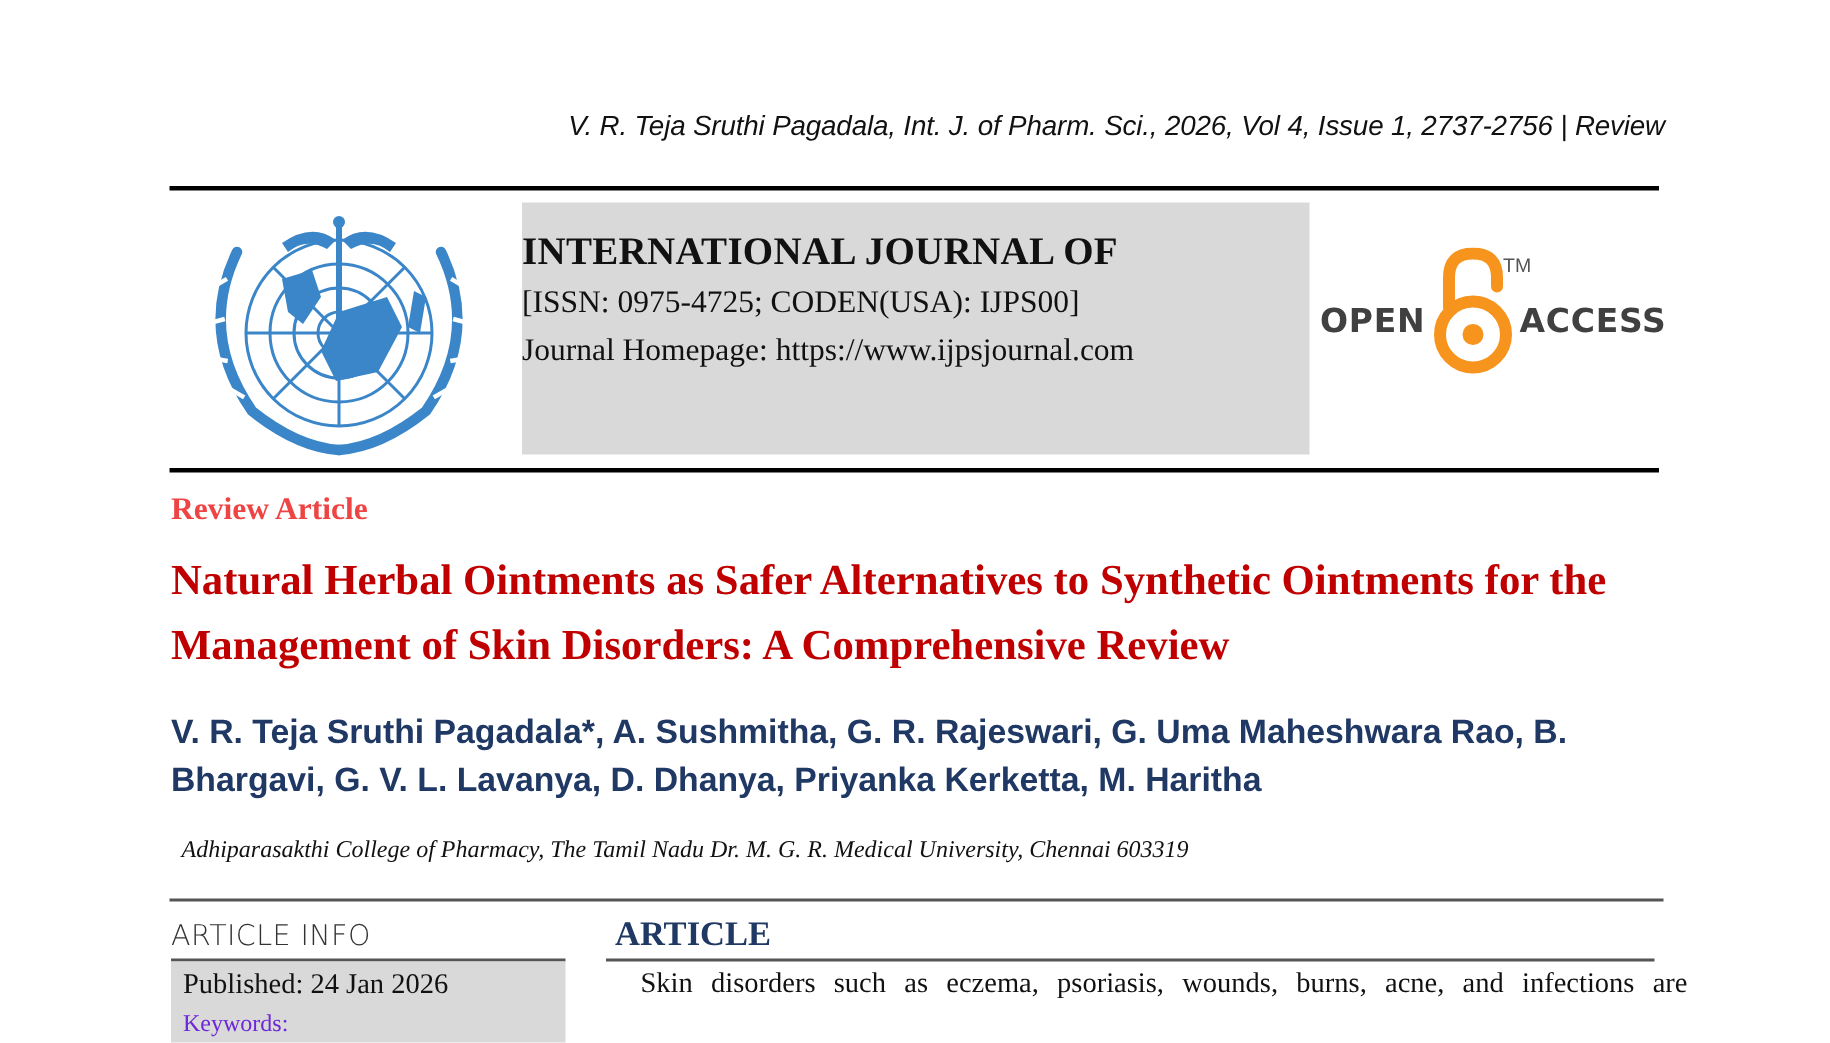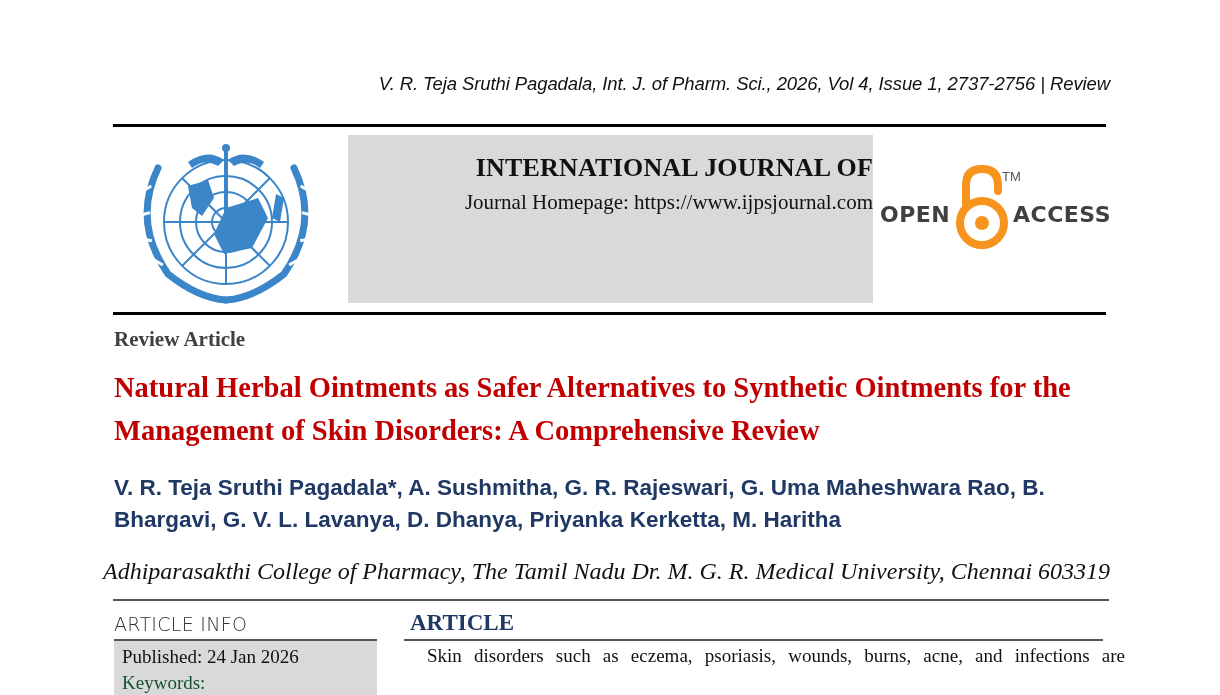--- a/index.html
+++ b/index.html
@@ -11,58 +11,58 @@
       font-family: "Liberation Sans", sans-serif; font-style: italic;
       font-size: 18.5px; color: #111; letter-spacing: -0.1px;
     }
     .rule-top { position: absolute; left: 113px; top: 124px; width: 993px; height: 3px; background: #000; }
     .rule-bottom { position: absolute; left: 113px; top: 312px; width: 993px; height: 3px; background: #000; }
 
     .logo { position: absolute; left: 128px; top: 138px; width: 196px; height: 168px; }
 
     .journal-box {
       position: absolute; left: 348px; top: 135px; width: 525px; height: 168px;
-      background: #d9d9d9; text-align: right; padding-top: 15px;
+      background: #d9d9d9; text-align: left; padding-top: 15px;
     }
     .journal-name { font-weight: bold; font-size: 26px; line-height: 36px; color: #111; letter-spacing: 0.2px; }
     .journal-issn { font-size: 21px; line-height: 31px; color: #111; }
     .journal-home { font-size: 21px; line-height: 32px; color: #111; }
 
     .oa { position: absolute; left: 880px; top: 165px; width: 230px; height: 90px; }
     .oa-open, .oa-access {
       position: absolute; top: 37px; font-family: "DejaVu Sans", sans-serif; font-weight: bold;
       font-size: 22px; color: #404040; letter-spacing: 0.5px;
     }
     .oa-open { left: 0; }
     .oa-access { left: 133px; }
     .oa-lock { position: absolute; left: 72px; top: 0; width: 60px; height: 90px; }
     .oa-tm { position: absolute; left: 122px; top: 4px; font-family: "Liberation Sans", sans-serif; font-size: 13px; color: #555; }
 
-    .article-type { position: absolute; left: 114px; top: 327px; font-weight: bold; font-size: 21px; color: #404040; }
+    .article-type { position: absolute; left: 114px; top: 327px; font-weight: bold; font-size: 21px; color: #ef4444; }
     .title {
       position: absolute; left: 114px; top: 366px; width: 1000px;
       font-weight: bold; font-size: 28.5px; line-height: 43px; color: #c00000;
     }
     .authors {
       position: absolute; left: 114px; top: 472px; width: 1000px;
       font-family: "Liberation Sans", sans-serif; font-weight: bold; font-size: 22.5px; line-height: 32px; color: #1f3864;
     }
     .affiliation {
-      position: absolute; left: 103px; top: 558px; font-style: italic; font-size: 24px; color: #111;
+      position: absolute; left: 121px; top: 558px; font-style: italic; font-size: 16px; color: #111;
     }
     .rule-mid { position: absolute; left: 113px; top: 599px; width: 996px; height: 2px; background: #555; }
 
     .info-head {
       position: absolute; left: 114px; top: 613px;
       font-family: "DejaVu Sans", sans-serif; font-weight: 300; font-size: 19px; color: #333; letter-spacing: 0.3px;
     }
     .info-rule { position: absolute; left: 114px; top: 639px; width: 263px; height: 2px; background: #555; }
     .info-box { position: absolute; left: 114px; top: 641px; width: 263px; height: 60px; background: #d9d9d9; padding: 3px 0 0 8px; }
     .info-published { font-size: 19px; line-height: 26px; color: #111; }
-    .info-keywords { font-size: 19px; line-height: 26px; color: #14532d; }
+    .info-keywords { font-size: 16px; line-height: 26px; color: #6d28d9; }
 
     .abstract-head {
       position: absolute; left: 410px; top: 610px; font-weight: bold; font-size: 23px; color: #1f3864;
     }
     .abstract-rule { position: absolute; left: 404px; top: 639px; width: 699px; height: 2px; background: #555; }
     .abstract-text {
       position: absolute; left: 405px; top: 643px; width: 698px;
       font-size: 19px; line-height: 26px; color: #111; text-align: justify; text-align-last: justify; margin-left: 22px;
     }
   </style>
@@ -104,20 +104,21 @@
     <rect x="22" y="122" width="14" height="3" transform="rotate(30 29 123)"></rect>
     <rect x="172" y="50" width="14" height="3" transform="rotate(30 179 51)"></rect>
     <rect x="174" y="75" width="14" height="3" transform="rotate(15 181 76)"></rect>
     <rect x="172" y="100" width="14" height="3" transform="rotate(-10 179 101)"></rect>
     <rect x="160" y="122" width="14" height="3" transform="rotate(-30 167 123)"></rect>
   </g>
 </svg>
 
 <div class="journal-box">
   <div class="journal-name">INTERNATIONAL JOURNAL OF</div>
+  <div class="journal-issn">[ISSN: 0975-4725; CODEN(USA): IJPS00]</div>
   <div class="journal-home">Journal Homepage: https://www.ijpsjournal.com</div>
 </div>
 
 <div class="oa">
   <span class="oa-open">OPEN</span>
   <svg class="oa-lock" viewBox="0 0 60 90">
     <path d="M14 40 L14 20 Q14 4 30 4 Q46 4 46 20 L46 26" fill="none" stroke="#f7941d" stroke-width="8" stroke-linecap="round"></path>
     <circle cx="30" cy="58" r="22" fill="none" stroke="#f7941d" stroke-width="8"></circle>
     <circle cx="30" cy="58" r="7" fill="#f7941d"></circle>
   </svg>

